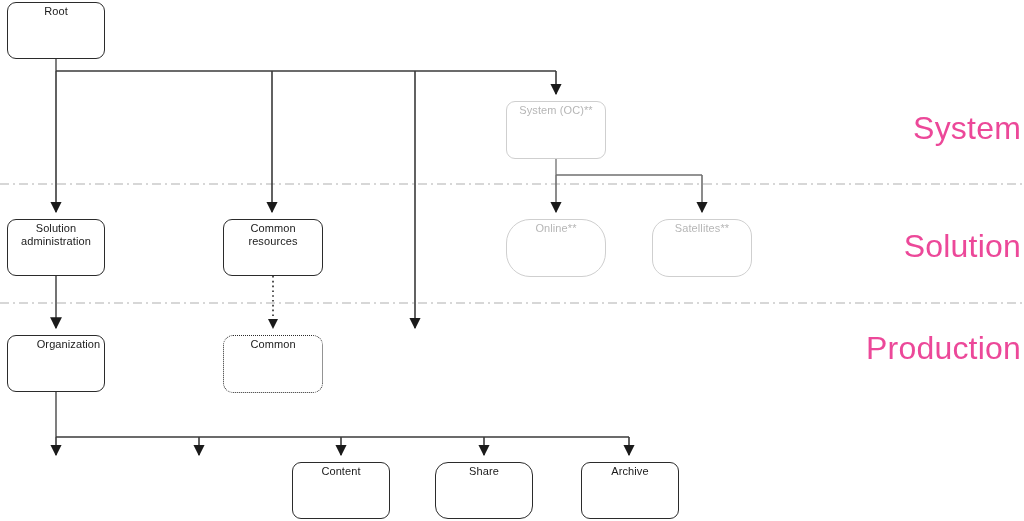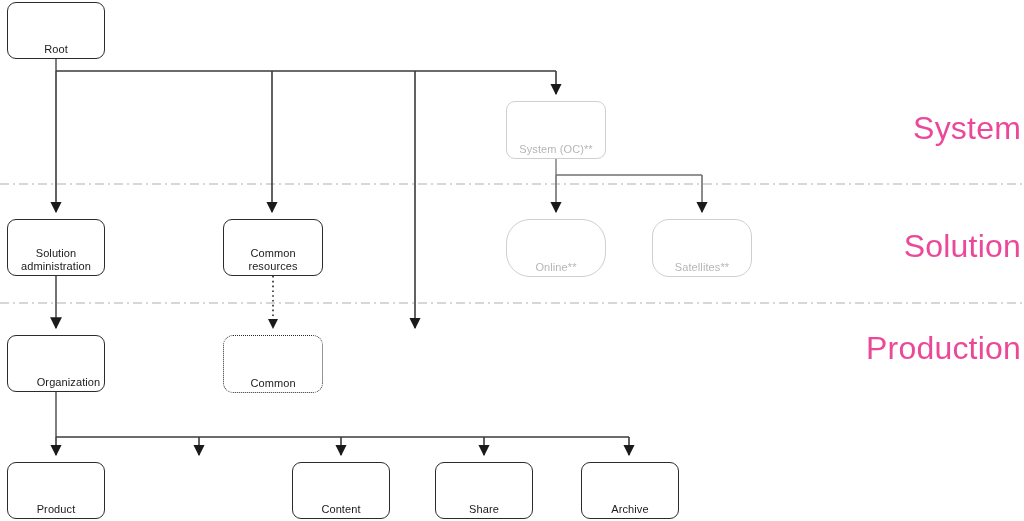--- a/index.html
+++ b/index.html
@@ -22,21 +22,21 @@
     position: absolute;
     left: 0;
     top: 0;
     width: 1024px;
     height: 521px;
   }
   .node {
     position: absolute;
     box-sizing: border-box;
     display: flex;
-    align-items: flex-end;
+    align-items: flex-start;
     justify-content: center;
     text-align: center;
     border-radius: 9px;
     background: #ffffff;
     font-family: "Liberation Sans", sans-serif;
     font-size: 11px;
     line-height: 13px;
     color: #1a1a1a;
     letter-spacing: 0.1px;
     padding: 2px 4px;
@@ -147,30 +147,27 @@
 
   <div class="node solid" style="left:7px; top:335px; width:98px; height:57px;padding-left:29px;">
     <span>Organization</span>
   </div>
 
   <div class="node dotted" style="left:223px; top:335px; width:100px; height:58px;">
     <span>Common</span>
   </div>
 
 
-  <div class="node solid" style="left:7px; top:462px; width:98px; height:57px;">
-    <span>Product</span>
-  </div>
 
 
   <div class="node solid" style="left:292px; top:462px; width:98px; height:57px;">
     <span>Content</span>
   </div>
 
-  <div class="node solid" style="left:435px; top:462px; width:98px; height:57px;">
+  <div class="node solid" style="left:435px; top:462px; width:98px; height:57px;border-radius:13px;">
     <span>Share</span>
   </div>
 
   <div class="node solid" style="left:581px; top:462px; width:98px; height:57px;">
     <span>Archive</span>
   </div>
 
   <div class="zone-label" style="right:3px; top:110px;">System</div>
   <div class="zone-label" style="right:3px; top:228px;">Solution</div>
   <div class="zone-label" style="right:3px; top:330px;">Production</div>

